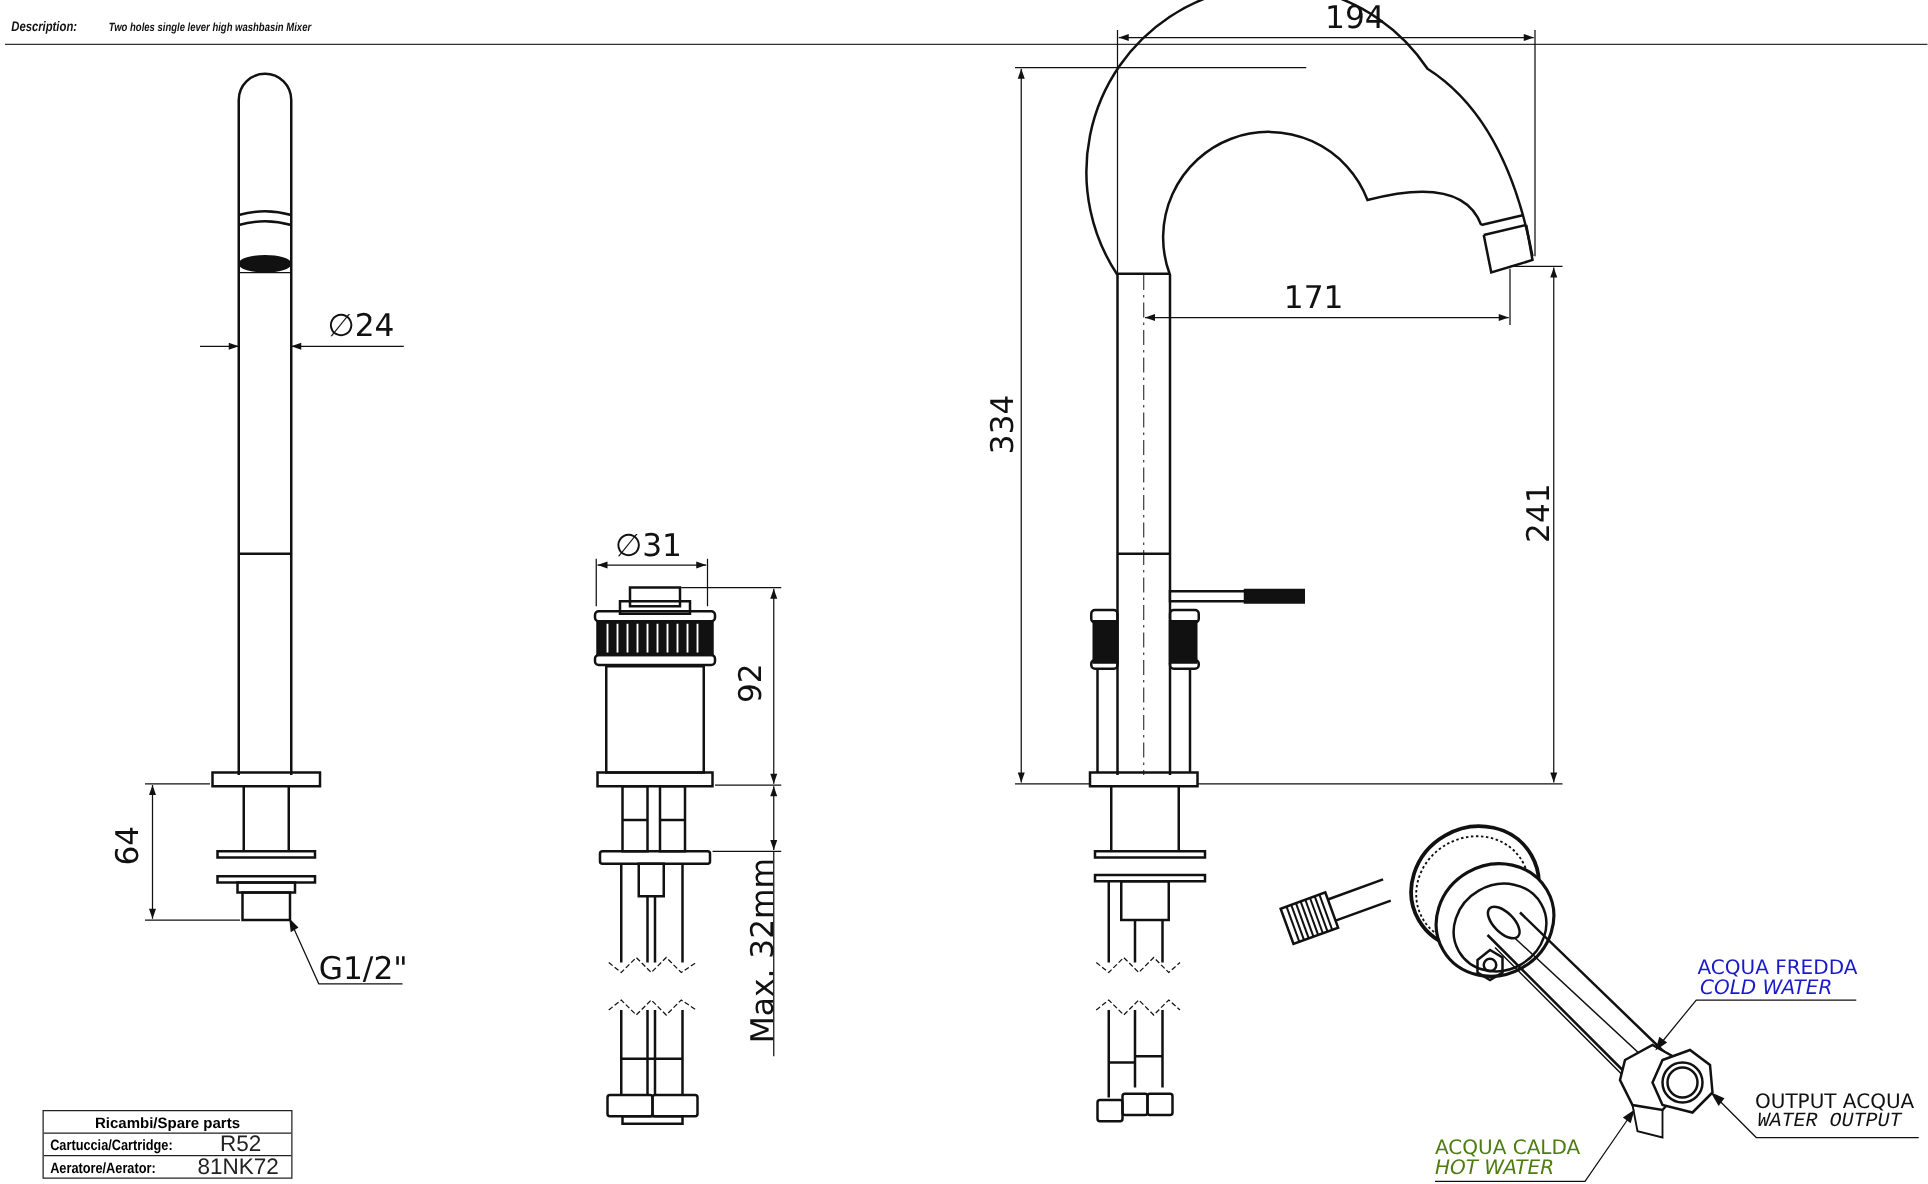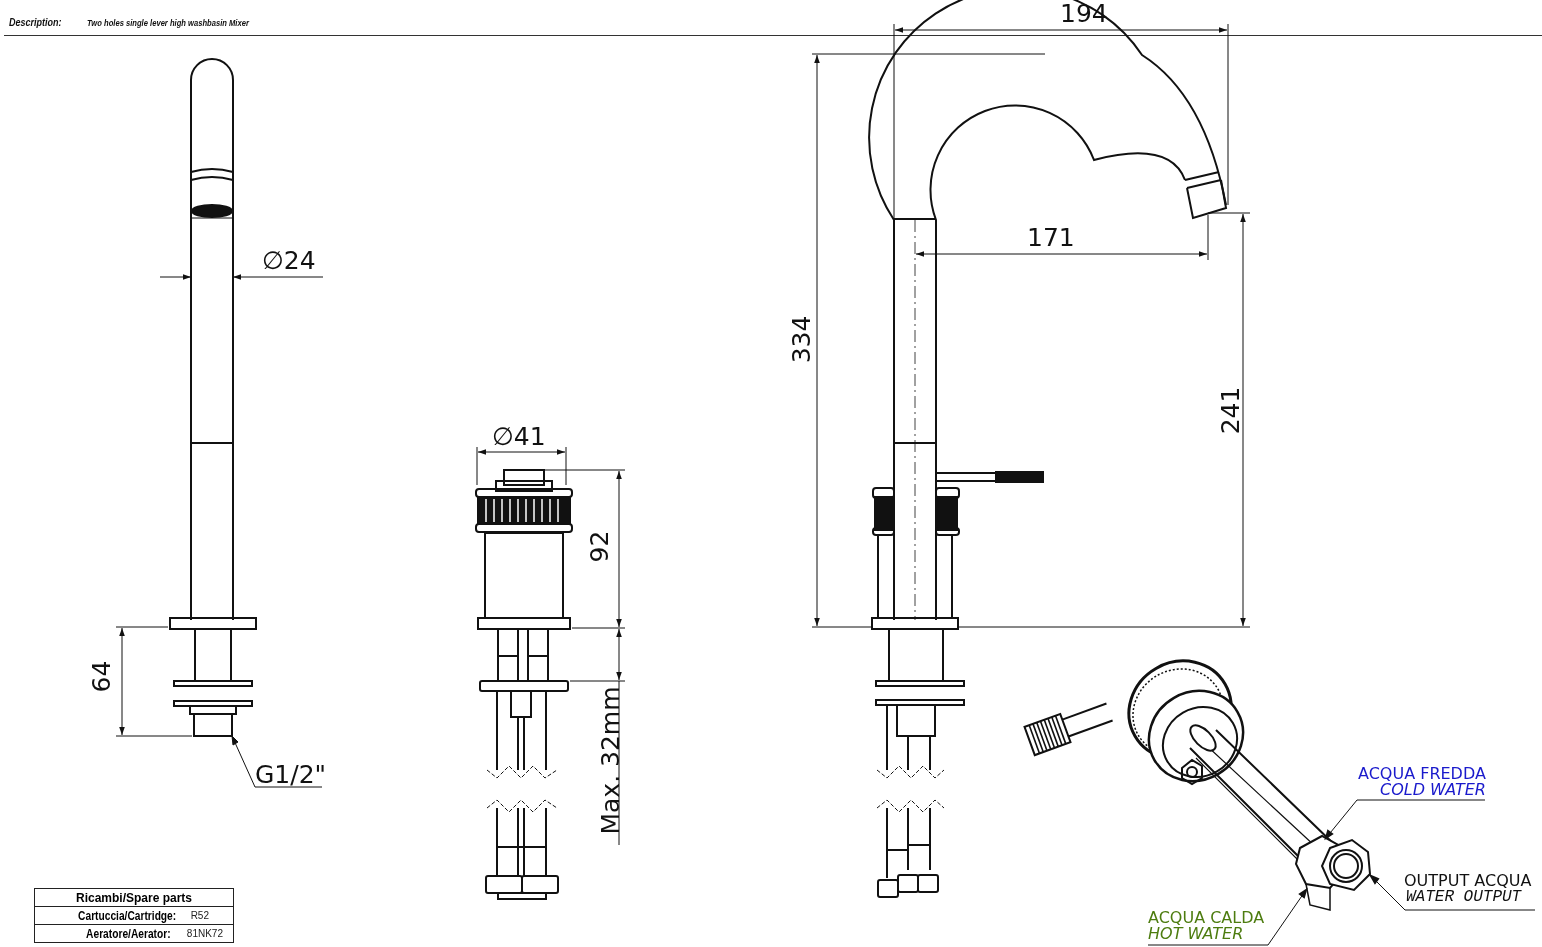--- a/index.html
+++ b/index.html
@@ -4,25 +4,25 @@
 <style>
   html, body { margin:0; padding:0; background:#ffffff; }
   body { width:1542px; height:947px; position:relative; overflow:hidden; font-family:"DejaVu Sans", sans-serif; }
   .header { position:absolute; left:4px; top:0; width:1542px; height:19px; border-bottom:1.5px solid #333;margin-top:16px; }
   .header .lbl { position:absolute; left:5px; top:0px; font-family:"Liberation Sans Narrow","Liberation Sans", sans-serif; font-weight:bold; font-style:italic; font-size:11px; transform:scaleX(0.82); transform-origin:left; color:#111; }
   .header .val { position:absolute; left:83px; top:1px; font-family:"Liberation Sans", sans-serif; font-weight:bold; font-style:italic; font-size:9.5px; transform:scaleX(0.8); transform-origin:left; color:#111; white-space:nowrap; }
   svg.draw { position:absolute; left:0; top:0; }
   .dim { position:absolute; font-family:"DejaVu Sans", sans-serif; font-size:25px; color:#111; white-space:nowrap; line-height:1; }
   .rot { transform:rotate(-90deg); transform-origin:center center; }
   .spare { position:absolute; left:34px; top:860px; width:198px; border:1.5px solid #222; font-family:"Liberation Sans", sans-serif; font-size:12px;margin-top:28px; }
-  .spare .row { height:17px; border-bottom:1.3px solid #222; display:flex; align-items:center; position:relative;justify-content:center; }
+  .spare .row { height:17px; border-bottom:1.3px solid #222; display:flex; align-items:center; position:relative; }
   .spare .row:last-child { border-bottom:none; }
   .spare .title { justify-content:center; font-weight:bold; }
   .spare .k { font-weight:bold; padding-left:6px; transform:scaleX(0.85); transform-origin:left; white-space:nowrap; }
-  .spare .v { position:absolute; right:24px; font-size:10px; font-weight:normal; color:#222; }
+  .spare .v { position:absolute; right:24px; font-size:18px; font-weight:normal; color:#222; }
   .callout { position:absolute; font-family:"DejaVu Sans", sans-serif; font-size:16px; line-height:16px; white-space:nowrap; }
   .callout .it { font-style:italic; }
 </style>
 </head>
 <body>
 
 <div class="header">
   <span class="lbl">Description:</span>
   <span class="val">Two holes single lever high washbasin Mixer</span>
 </div>
@@ -200,32 +200,32 @@
       <polyline points="1306,890 1268,945 1148,945" stroke-width="1"></polyline>
       <path d="M1306,890 l-2,7 l-4,-3 z" fill="#111"></path>
     </g>
   </g>
 </svg>
 
 <div class="dim" style="left:262px;top:248px;">∅24</div>
 <div class="dim rot" style="left:86px;top:664px;">64</div>
 <div class="dim" style="left:255px;top:762px;">G1/2"</div>
 
-<div class="dim" style="left:492px;top:424px;">∅41</div>
+<div class="dim" style="left:492px;top:424px;">∅31</div>
 <div class="dim rot" style="left:584px;top:534px;">92</div>
 <div class="dim rot" style="left:536px;top:748px;">Max. 32mm</div>
 
 <div class="dim" style="left:1060px;top:1px;">194</div>
 <div class="dim" style="left:1027px;top:225px;">171</div>
 <div class="dim rot" style="left:778px;top:327px;">334</div>
 <div class="dim rot" style="left:1207px;top:398px;">241</div>
 
 <div class="callout" style="left:1358px;top:766px;color:#1a1acc;">
   <div>ACQUA FREDDA</div>
-  <div class="it" style="padding-left:2px;text-align:right;">COLD WATER</div>
+  <div class="it" style="padding-left:2px;">COLD WATER</div>
 </div>
 <div class="callout" style="left:1404px;top:873px;color:#111;">
   <div>OUTPUT ACQUA</div>
   <div class="it" style="padding-left:2px;font-family:Liberation Mono, monospace;">WATER OUTPUT</div>
 </div>
 <div class="callout" style="left:1148px;top:910px;color:#4d7c0f;">
   <div>ACQUA CALDA</div>
   <div class="it">HOT WATER</div>
 </div>
 

